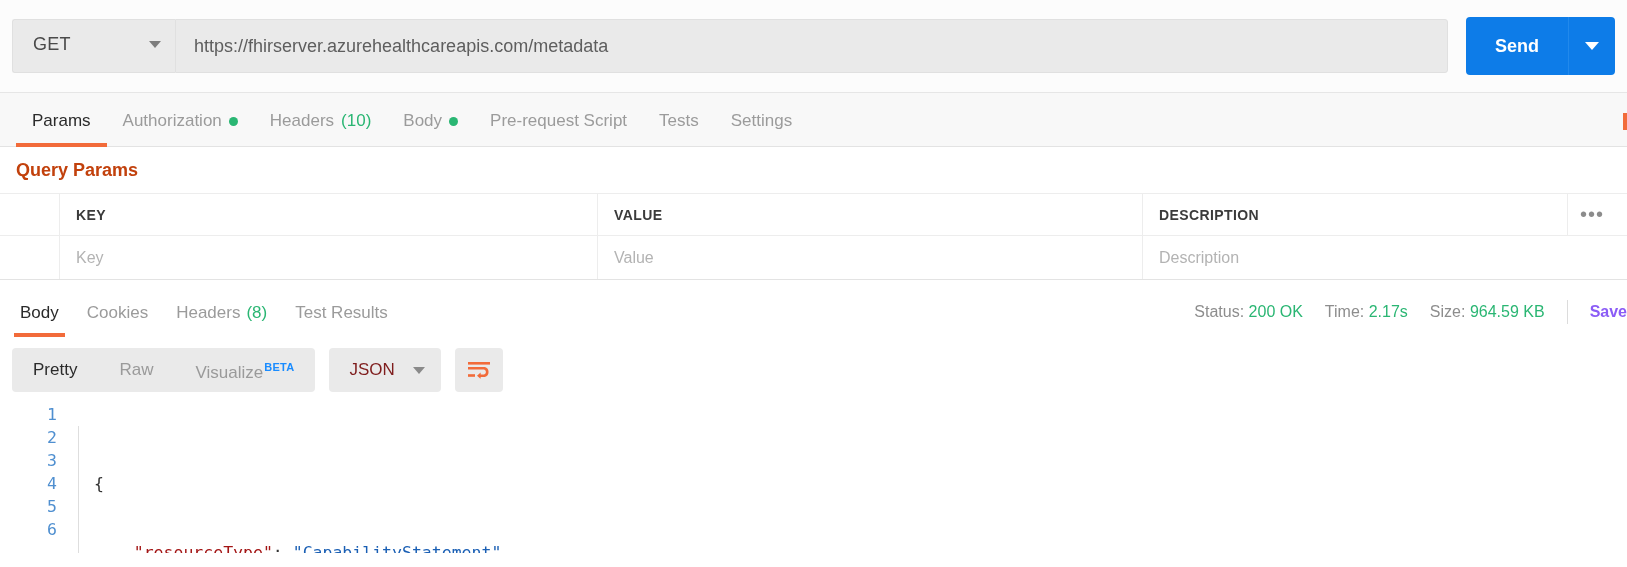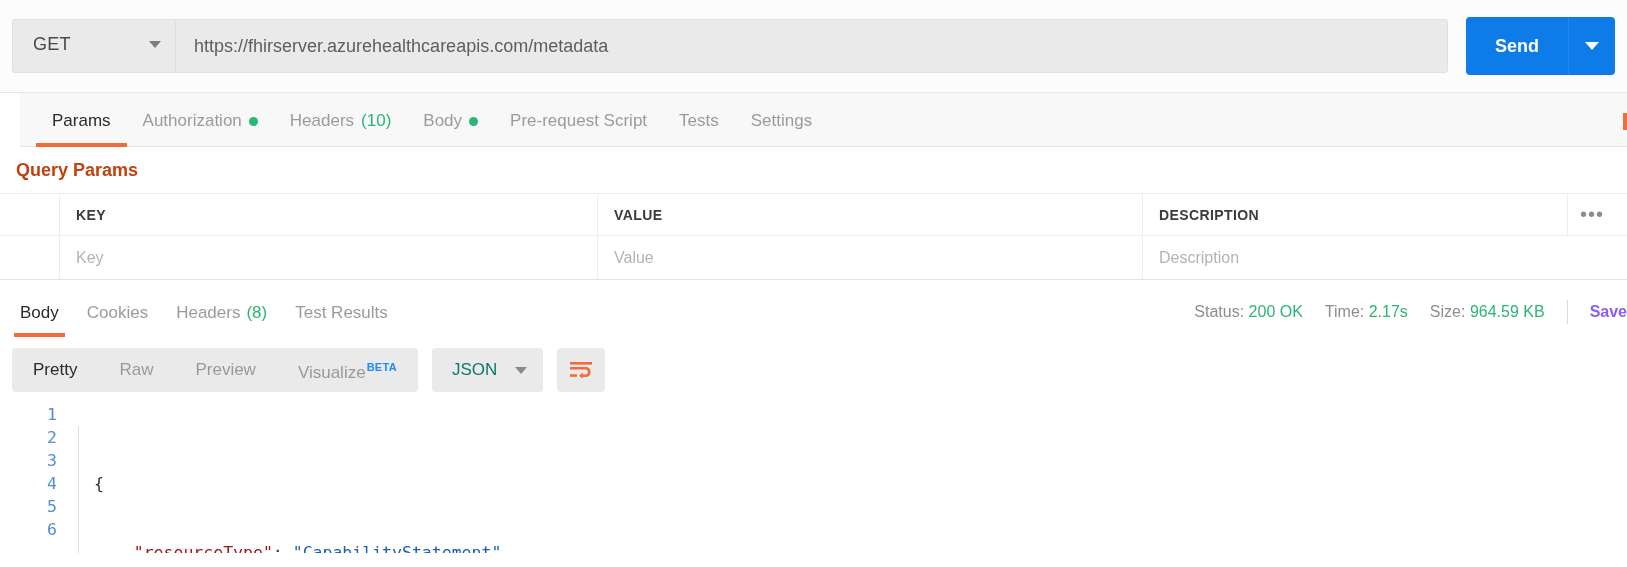--- a/index.html
+++ b/index.html
@@ -96,21 +96,20 @@
 
   
   .req-tabs {
     display: flex;
     align-items: flex-end;
     height: 54px;
     background: #f8f8f8;
     border-bottom: 1px solid #e3e3e3;
     padding-left: 16px;
     position: relative;
-    margin-left: 20px;
   }
   .tab {
     position: relative;
     padding: 0 16px 15px 16px;
     font-size: 17px;
     color: #9b9b9b;
     cursor: pointer;
     white-space: nowrap;
     display: flex;
     align-items: center;
@@ -274,21 +273,21 @@
   .fmt-select {
     background: #eaeaea;
     border-radius: 4px;
     height: 44px;
     display: flex;
     align-items: center;
     gap: 18px;
     padding: 0 16px 0 20px;
     cursor: pointer;
     font-size: 17px;
-    color: #0f766e;
+    color: #7f1d1d;
   }
   .fmt-select .caret-down { border-top-color: #8a8a8a; }
   .wrap-btn {
     width: 48px; height: 44px;
     background: #eaeaea;
     border-radius: 4px;
     display: flex;
     align-items: center;
     justify-content: center;
     cursor: pointer;
@@ -432,23 +431,20 @@
 
 <div class="view-bar">
   <div class="seg">
     <div class="seg-item active">
       <span>Pretty</span>
     </div>
     <div class="seg-item">
       <span>Raw</span>
     </div>
     <div class="seg-item">
-      <span>Preview</span>
-    </div>
-    <div class="seg-item">
       <span>Visualize</span><span class="beta">BETA</span>
     </div>
   </div>
 
   <div class="fmt-select">
     <span>JSON</span>
     <span class="caret-down"></span>
   </div>
 
   <div class="wrap-btn">

